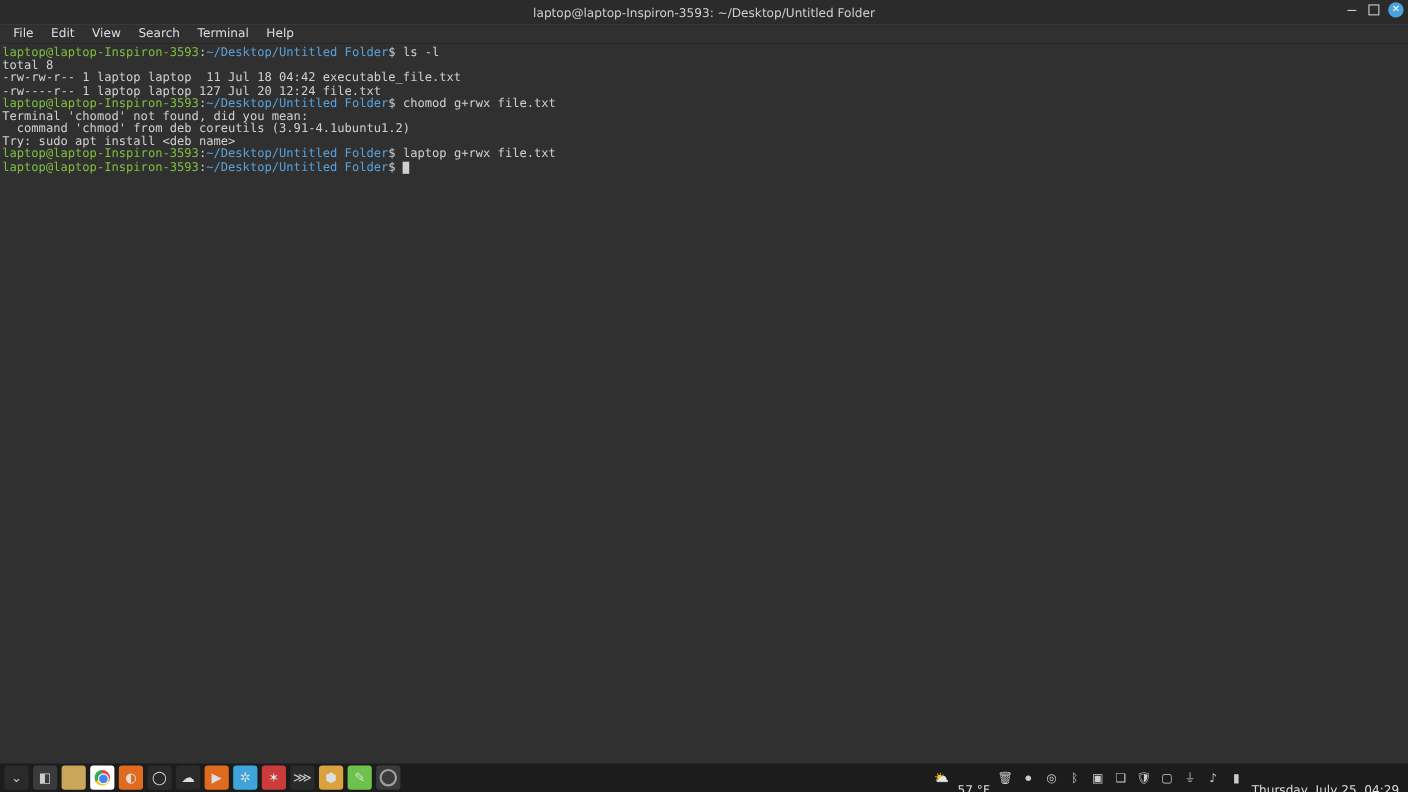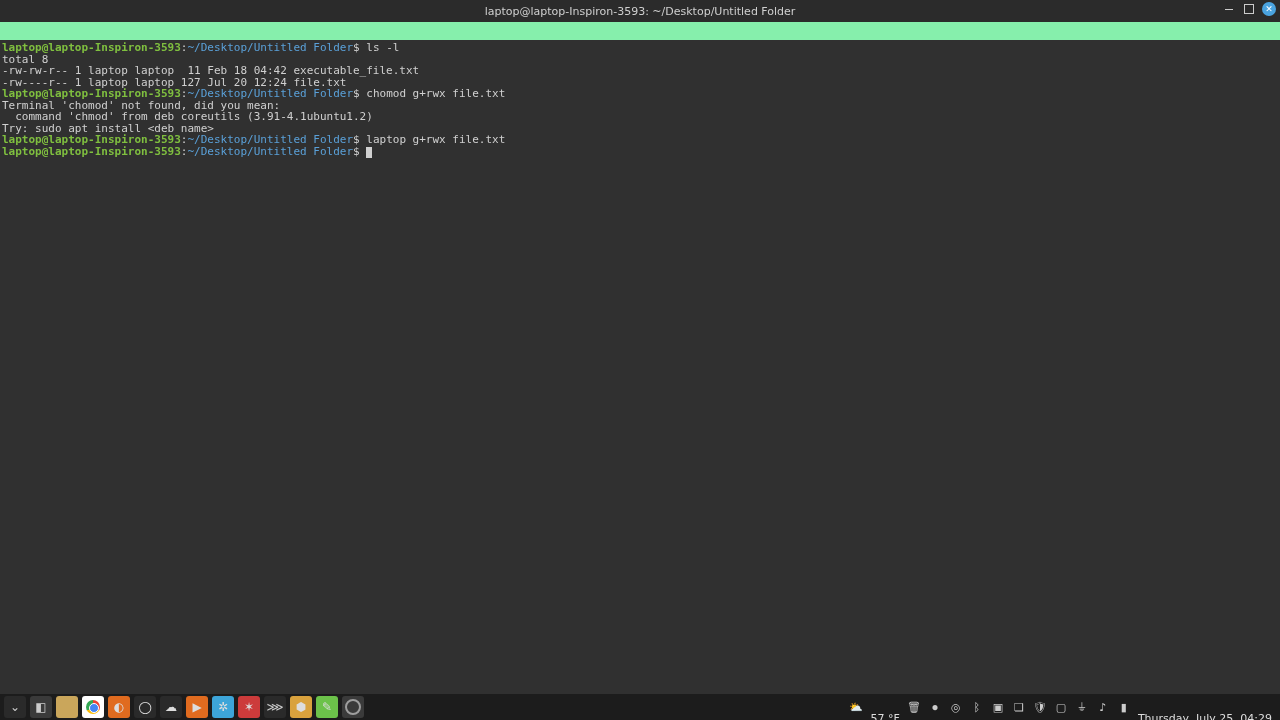--- a/index.html
+++ b/index.html
@@ -1,34 +1,34 @@
 <!DOCTYPE html>
 <html><head>
 <meta charset="utf-8">
 <style>
   * { margin: 0; padding: 0; box-sizing: border-box; }
   html, body { width: 1280px; height: 720px; overflow: hidden; font-family: "DejaVu Sans", sans-serif; background: #1a1a1a; }
   .desktop { width: 1280px; height: 720px; position: relative; background: #1a1a1a; }
 
   
-  .term-window { position: absolute; left: 0; top: 0; width: 1280px; height: 694px; background: #86efac; }
+  .term-window { position: absolute; left: 0; top: 0; width: 1280px; height: 694px; background: #3b82f6; }
   .titlebar { height: 22px; background: #2b2b2b; display: flex; align-items: center; justify-content: center; position: relative; font-size: 11px; color: #cfcfcf; }
   .titlebar .title { pointer-events: none; }
   .win-controls { position: absolute; right: 4px; top: 2px; display: flex; gap: 6px; align-items: center; }
   .win-btn { width: 14px; height: 14px; border-radius: 50%; display: flex; align-items: center; justify-content: center; font-size: 9px; color: #ccc; cursor: pointer; }
   .win-btn.min::before { content: ""; width: 8px; height: 1px; background: #ccc; display: block; }
   .win-btn.max::before { content: ""; width: 8px; height: 8px; border: 1px solid #ccc; display: block; }
   .win-btn.close { background: #4aa3df; color: #fff; }
   .win-btn.close::before { content: "✕"; font-size: 9px; line-height: 1; }
 
   .menubar { height: 18px; background: #303030; display: flex; align-items: center; padding: 0 4px; font-size: 11px; color: #ddd; border-bottom: 1px solid #262626; }
   .menubar .mitem { padding: 2px 8px; cursor: pointer; }
 
   .term-body { position: absolute; left: 0; top: 40px; right: 0; bottom: 0; background: #303030; padding: 2px 2px; font-family: "DejaVu Sans Mono","Liberation Mono",monospace; font-size: 11px; line-height: 11.5px; color: #d0d0d0; white-space: pre; }
-  .pu { color: #7fbf3f; font-weight: bold; }  
+  .pu { color: #7fbf3f; font-weight: normal; }  
   .pp { color: #5aa0d8; font-weight: normal; }  
   .pd { color: #d0d0d0; }                     
   .cursor { display: inline-block; width: 6px; height: 11px; background: #d0d0d0; vertical-align: text-bottom; }
 
   
   .taskbar { position: absolute; left: 0; bottom: 0; width: 1280px; height: 26px; background: #1c1c1c; display: flex; align-items: center; color: #ddd; font-size: 11px; }
   .tb-left { display: flex; align-items: center; gap: 4px; padding-left: 4px; }
   .tb-icon { width: 22px; height: 22px; border-radius: 3px; display: flex; align-items: center; justify-content: center; font-size: 12px; cursor: pointer; }
   .tb-right { margin-left: auto; display: flex; align-items: center; gap: 7px; padding-right: 8px; }
   .tray-icon { width: 14px; height: 14px; display: flex; align-items: center; justify-content: center; color: #ccc; font-size: 11px; cursor: pointer; }
@@ -63,24 +63,32 @@
 
     <div class="titlebar">
       <span class="title">laptop@laptop-Inspiron-3593: ~/Desktop/Untitled Folder</span>
       <div class="win-controls">
         <div class="win-btn min"></div>
         <div class="win-btn max"></div>
         <div class="win-btn close"></div>
       </div>
     </div>
 
+    <div class="menubar">
+      <div class="mitem">File</div>
+      <div class="mitem">Edit</div>
+      <div class="mitem">View</div>
+      <div class="mitem">Search</div>
+      <div class="mitem">Terminal</div>
+      <div class="mitem">Help</div>
+    </div>
 
     <div class="term-body"><span class="pu">laptop@laptop-Inspiron-3593</span><span class="pd">:</span><span class="pp">~/Desktop/Untitled Folder</span><span class="pd">$ </span><span class="pd">ls -l</span>
 <span class="pd">total 8</span>
-<span class="pd">-rw-rw-r-- 1 laptop laptop  11 Feb 18 04:42 executable_file.txt</span>
+<span class="pd">-rw-rw-r-- 1 laptop laptop  11 Jul 18 04:42 executable_file.txt</span>
 <span class="pd">-rw----r-- 1 laptop laptop 127 Jul 20 12:24 file.txt</span>
 <span class="pu">laptop@laptop-Inspiron-3593</span><span class="pd">:</span><span class="pp">~/Desktop/Untitled Folder</span><span class="pd">$ </span><span class="pd">chomod g+rwx file.txt</span>
 <span class="pd">Terminal 'chomod' not found, did you mean:</span>
 <span class="pd">  command 'chmod' from deb coreutils (3.91-4.1ubuntu1.2)</span>
 <span class="pd">Try: sudo apt install &lt;deb name&gt;</span>
 <span class="pu">laptop@laptop-Inspiron-3593</span><span class="pd">:</span><span class="pp">~/Desktop/Untitled Folder</span><span class="pd">$ </span><span class="pd">laptop g+rwx file.txt</span>
 <span class="pu">laptop@laptop-Inspiron-3593</span><span class="pd">:</span><span class="pp">~/Desktop/Untitled Folder</span><span class="pd">$ </span><span class="cursor"></span></div>
 
   </div>
 

